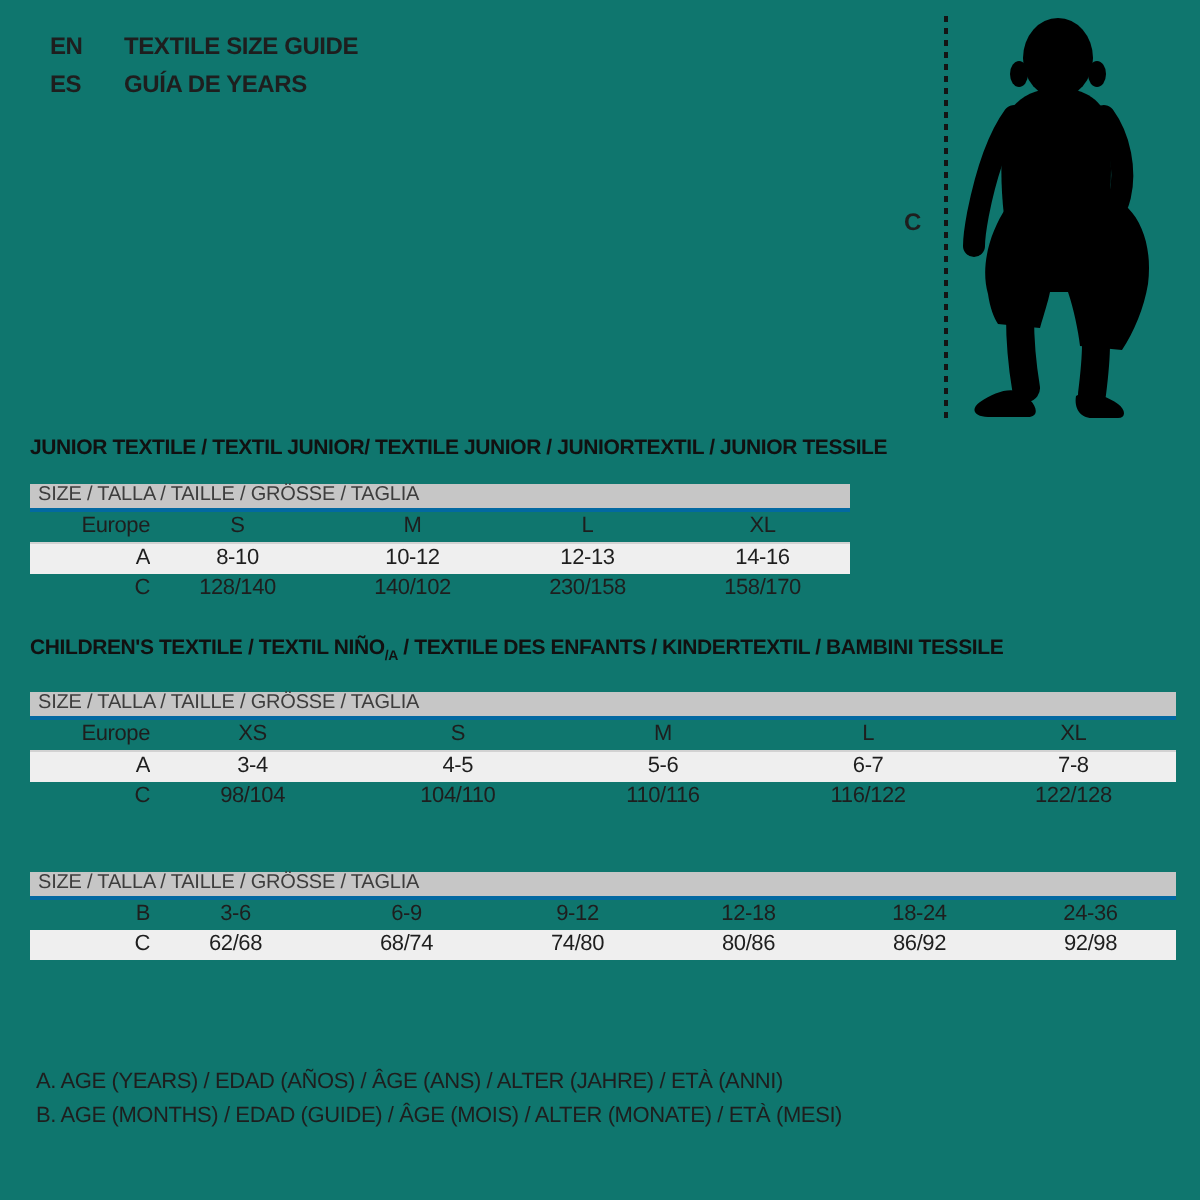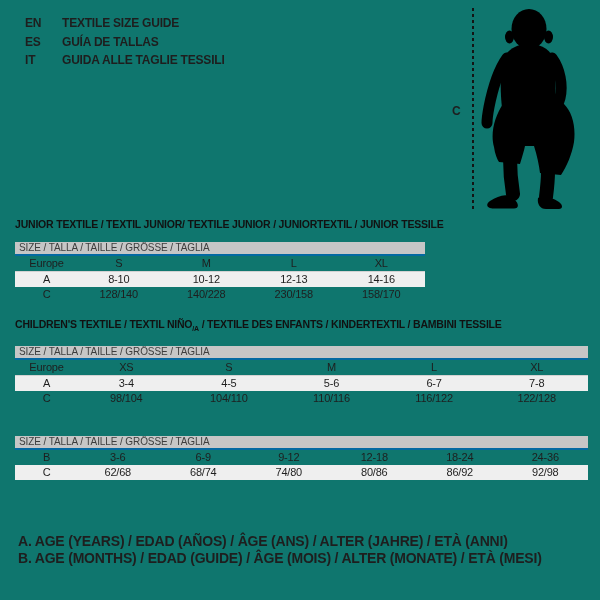--- a/index.html
+++ b/index.html
@@ -29,36 +29,35 @@
     margin-top:11px;background:#c6c6c6;border-bottom:2px solid #0369a1;
     height:12px;line-height:12px;font-size:10px;color:#3d3d3d;padding-left:4px;
     letter-spacing:-0.1px;white-space:nowrap;
   }
   .tbl-3 .size-bar{margin-top:9px;}
   table.size-table{border-collapse:collapse;table-layout:fixed;width:100%;}
   .size-table td{
     font-size:11px;height:15px;line-height:15px;padding:0;margin:0;
     text-align:center;letter-spacing:-0.2px;overflow:hidden;white-space:nowrap;
   }
-  .size-table td:first-child{text-align:center;padding-left:3px;}
+  .size-table td:first-child{text-align:right;padding-left:3px;}
   .size-table tr.head-row td{border-bottom:1px solid #d2d2d2;}
   .size-table tr.shaded{background:#efefef;}
   
   .legend{position:absolute;left:18px;top:533px;}
-  .legend-line{font-weight:bold;font-size:14px;line-height:17.3px;letter-spacing:-0.2px;white-space:nowrap;}
+  .legend-line{font-weight:normal;font-size:11px;line-height:17.3px;letter-spacing:-0.2px;white-space:nowrap;}
 </style>
 </head>
 <body>
 
 <div class="page">
 
   <div class="lang-list">
       <div class="lang-row"><span class="lang-code">EN</span><span>TEXTILE SIZE GUIDE</span></div>
-      <div class="lang-row"><span class="lang-code">ES</span><span>GUÍA DE TALLAS</span></div>
-      <div class="lang-row"><span class="lang-code">IT</span><span>GUIDA ALLE TAGLIE TESSILI</span></div>
+      <div class="lang-row"><span class="lang-code">ES</span><span>GUÍA DE YEARS</span></div>
     </div>
 
   <div class="dash-line"></div>
   <div class="c-label">C</div>
   <svg class="baby-svg" width="119" height="207" viewBox="0 0 119 207" fill="#000">
     <ellipse cx="52" cy="24" rx="17.5" ry="20"></ellipse>
     <ellipse cx="32.5" cy="32" rx="4.5" ry="6.5"></ellipse>
     <ellipse cx="71.5" cy="32" rx="4.5" ry="6.5"></ellipse>
     <path d="M52,39 C66,39 75,46 77,56 C79,72 79,88 77,103 L25,103 C23,85 23,65 27,53 C31,43 42,39 52,39 Z"></path>
     <path d="M30,53 C22,64 16,82 12,102 C10.5,110 10,115 10,118" fill="none" stroke="#000" stroke-width="11" stroke-linecap="round"></path>
@@ -94,21 +93,21 @@
           <tr class="shaded">
             <td>A</td>
             <td>8-10</td>
             <td>10-12</td>
             <td>12-13</td>
             <td>14-16</td>
           </tr>
           <tr class="">
             <td>C</td>
             <td>128/140</td>
-            <td>140/228</td>
+            <td>140/102</td>
             <td>230/158</td>
             <td>158/170</td>
           </tr>
         </tbody>
       </table>
   </div>
 
   <div class="tbl tbl-2">
     <div class="table-title">
         <div><span>CHILDREN'S TEXTILE / TEXTIL NIÑO</span><span class="sub">/A</span><span> / TEXTILE DES ENFANTS / KINDERTEXTIL / BAMBINI TESSILE</span></div>

